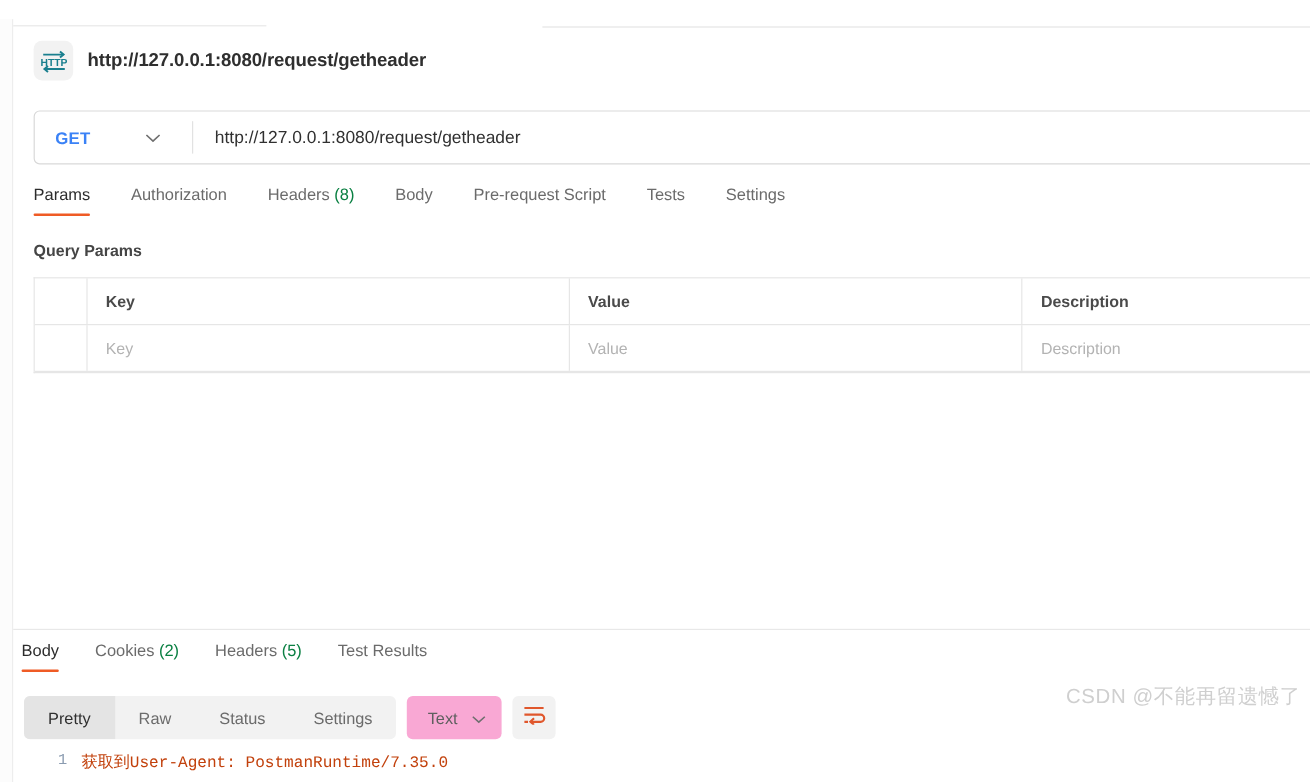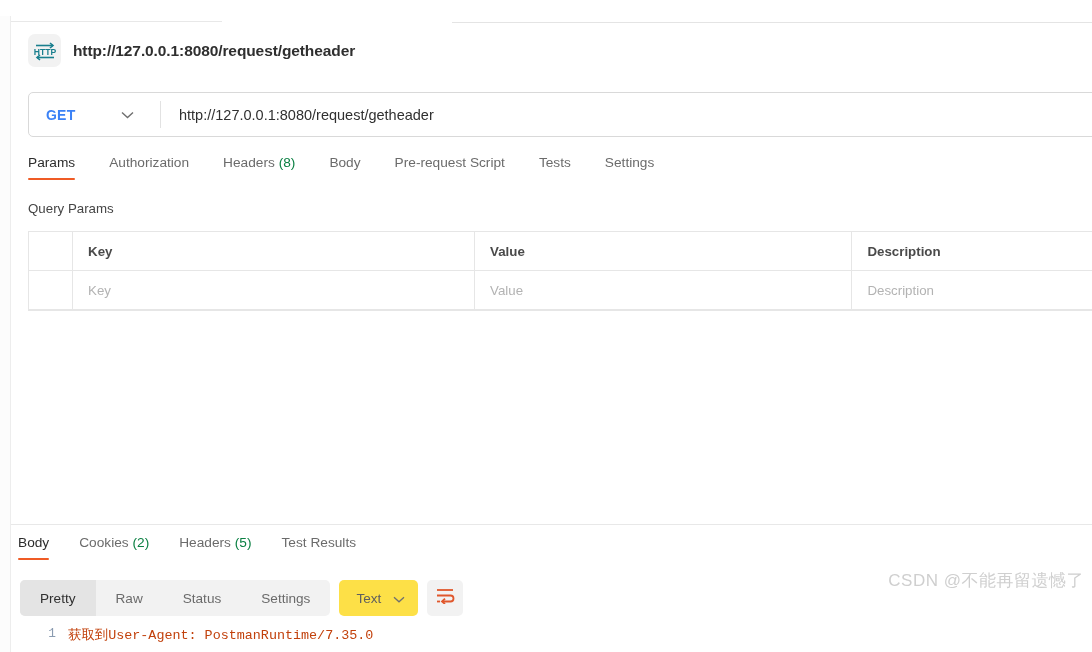--- a/index.html
+++ b/index.html
@@ -89,21 +89,21 @@
   .req-tab.active { color: #2c2c2c; font-weight: 400; }
   .req-tab.active::after {
     content: ""; position: absolute; left: 0; right: 17px; bottom: 0;
     height: 2.5px; background: #ef5b25; border-radius: 2px;
   }
   .tab-count { color: #0b8043; }
 
   
   .qp-title {
     position: absolute; left: 28px; top: 185px;
-    font-size: 13.3px; font-weight: 400; color: #454545;
+    font-size: 13.3px; font-weight: 700; color: #454545;
   }
   .qp-table {
     position: absolute; left: 28px; top: 215px;
     width: 1090px;
     border: 1px solid #e6e6e6; border-right: none;
     background: #fff;
   }
   .qp-row { display: flex; height: 39px; }
   .qp-row.header { border-bottom: 1px solid #e6e6e6; }
   .qp-row.body-row { border-bottom: 1px solid #e6e6e6; }
@@ -160,21 +160,21 @@
     height: 36px; align-items: stretch;
   }
   .fmt-btn {
     display: flex; align-items: center; justify-content: center;
     padding: 0 20px; font-size: 13.6px; color: #6b6b6b; cursor: pointer;
     white-space: nowrap;
   }
   .fmt-btn.active { background: #e4e4e4; color: #303030; }
   .fmt-select {
     display: flex; align-items: center; gap: 12px;
-    background: #fde047; border-radius: 5px; height: 36px;
+    background: #f9a8d4; border-radius: 5px; height: 36px;
     padding: 0 13px 0 17px; font-size: 13.6px; color: #5f5f5f; cursor: pointer;
   }
   .fmt-icon-btn {
     width: 36px; height: 36px; background: #f2f2f2; border-radius: 5px;
     display: flex; align-items: center; justify-content: center; cursor: pointer;
   }
 
   
   .body-view {
     position: absolute; left: 20px; top: 608px; right: 0; bottom: 0;

